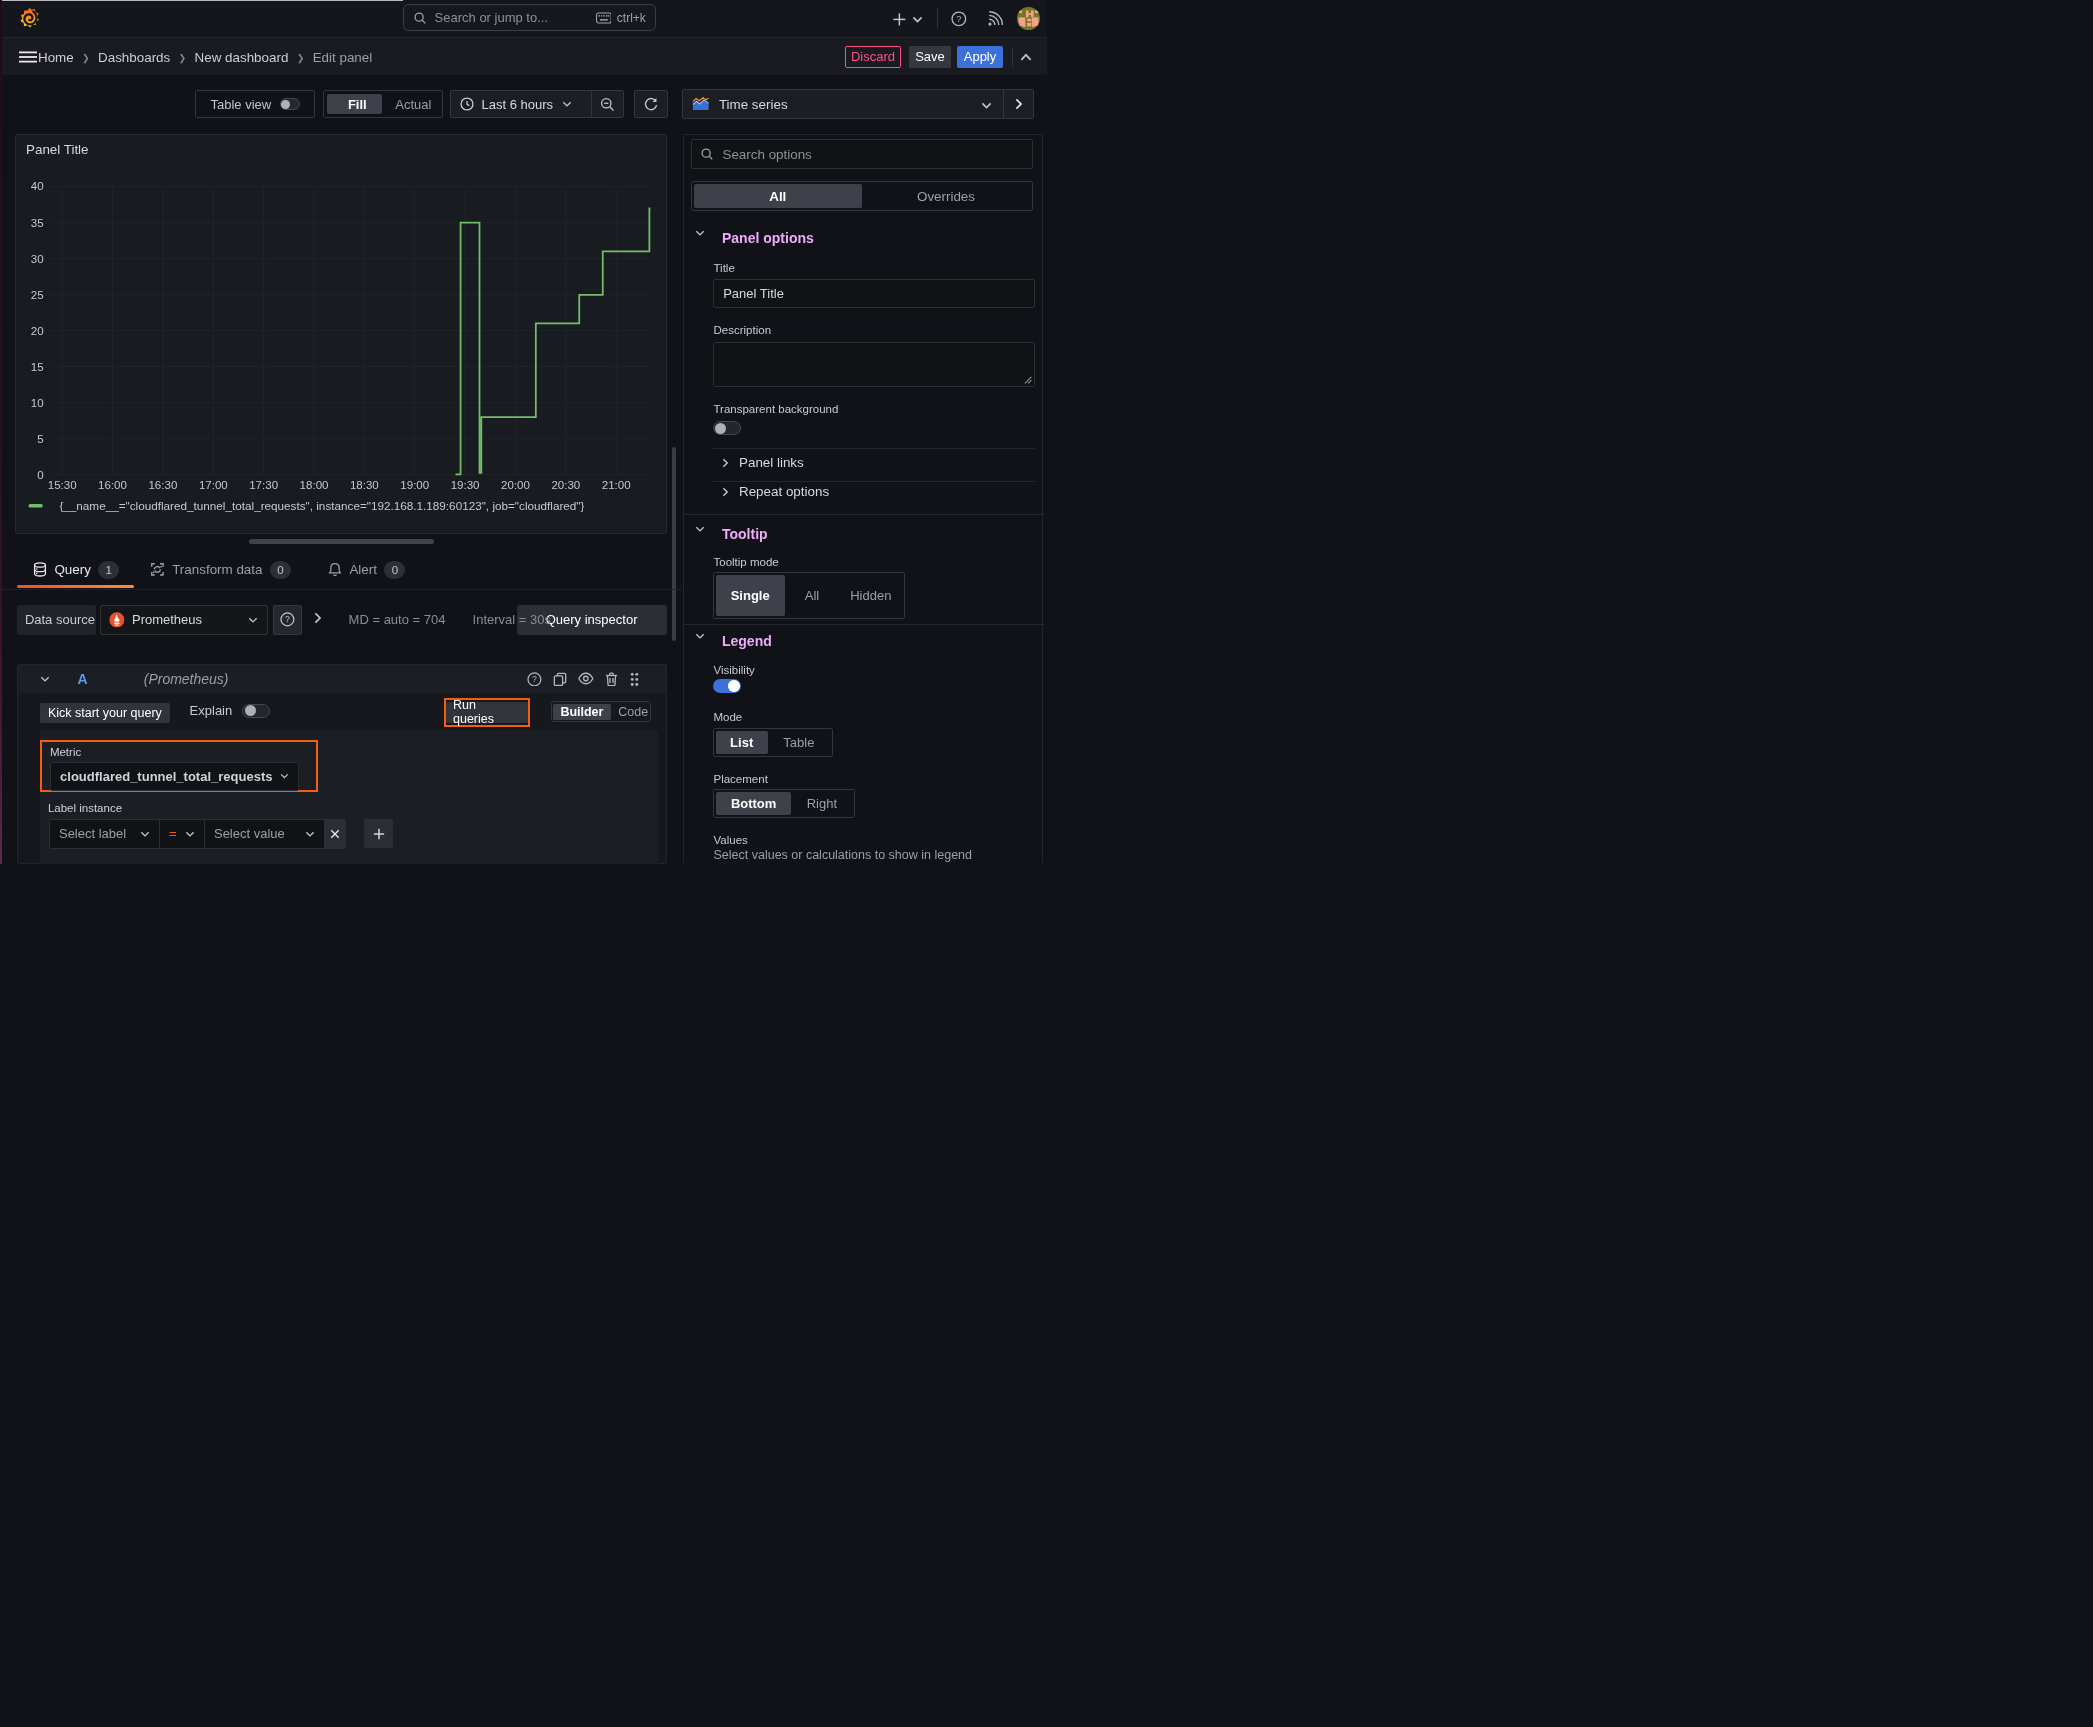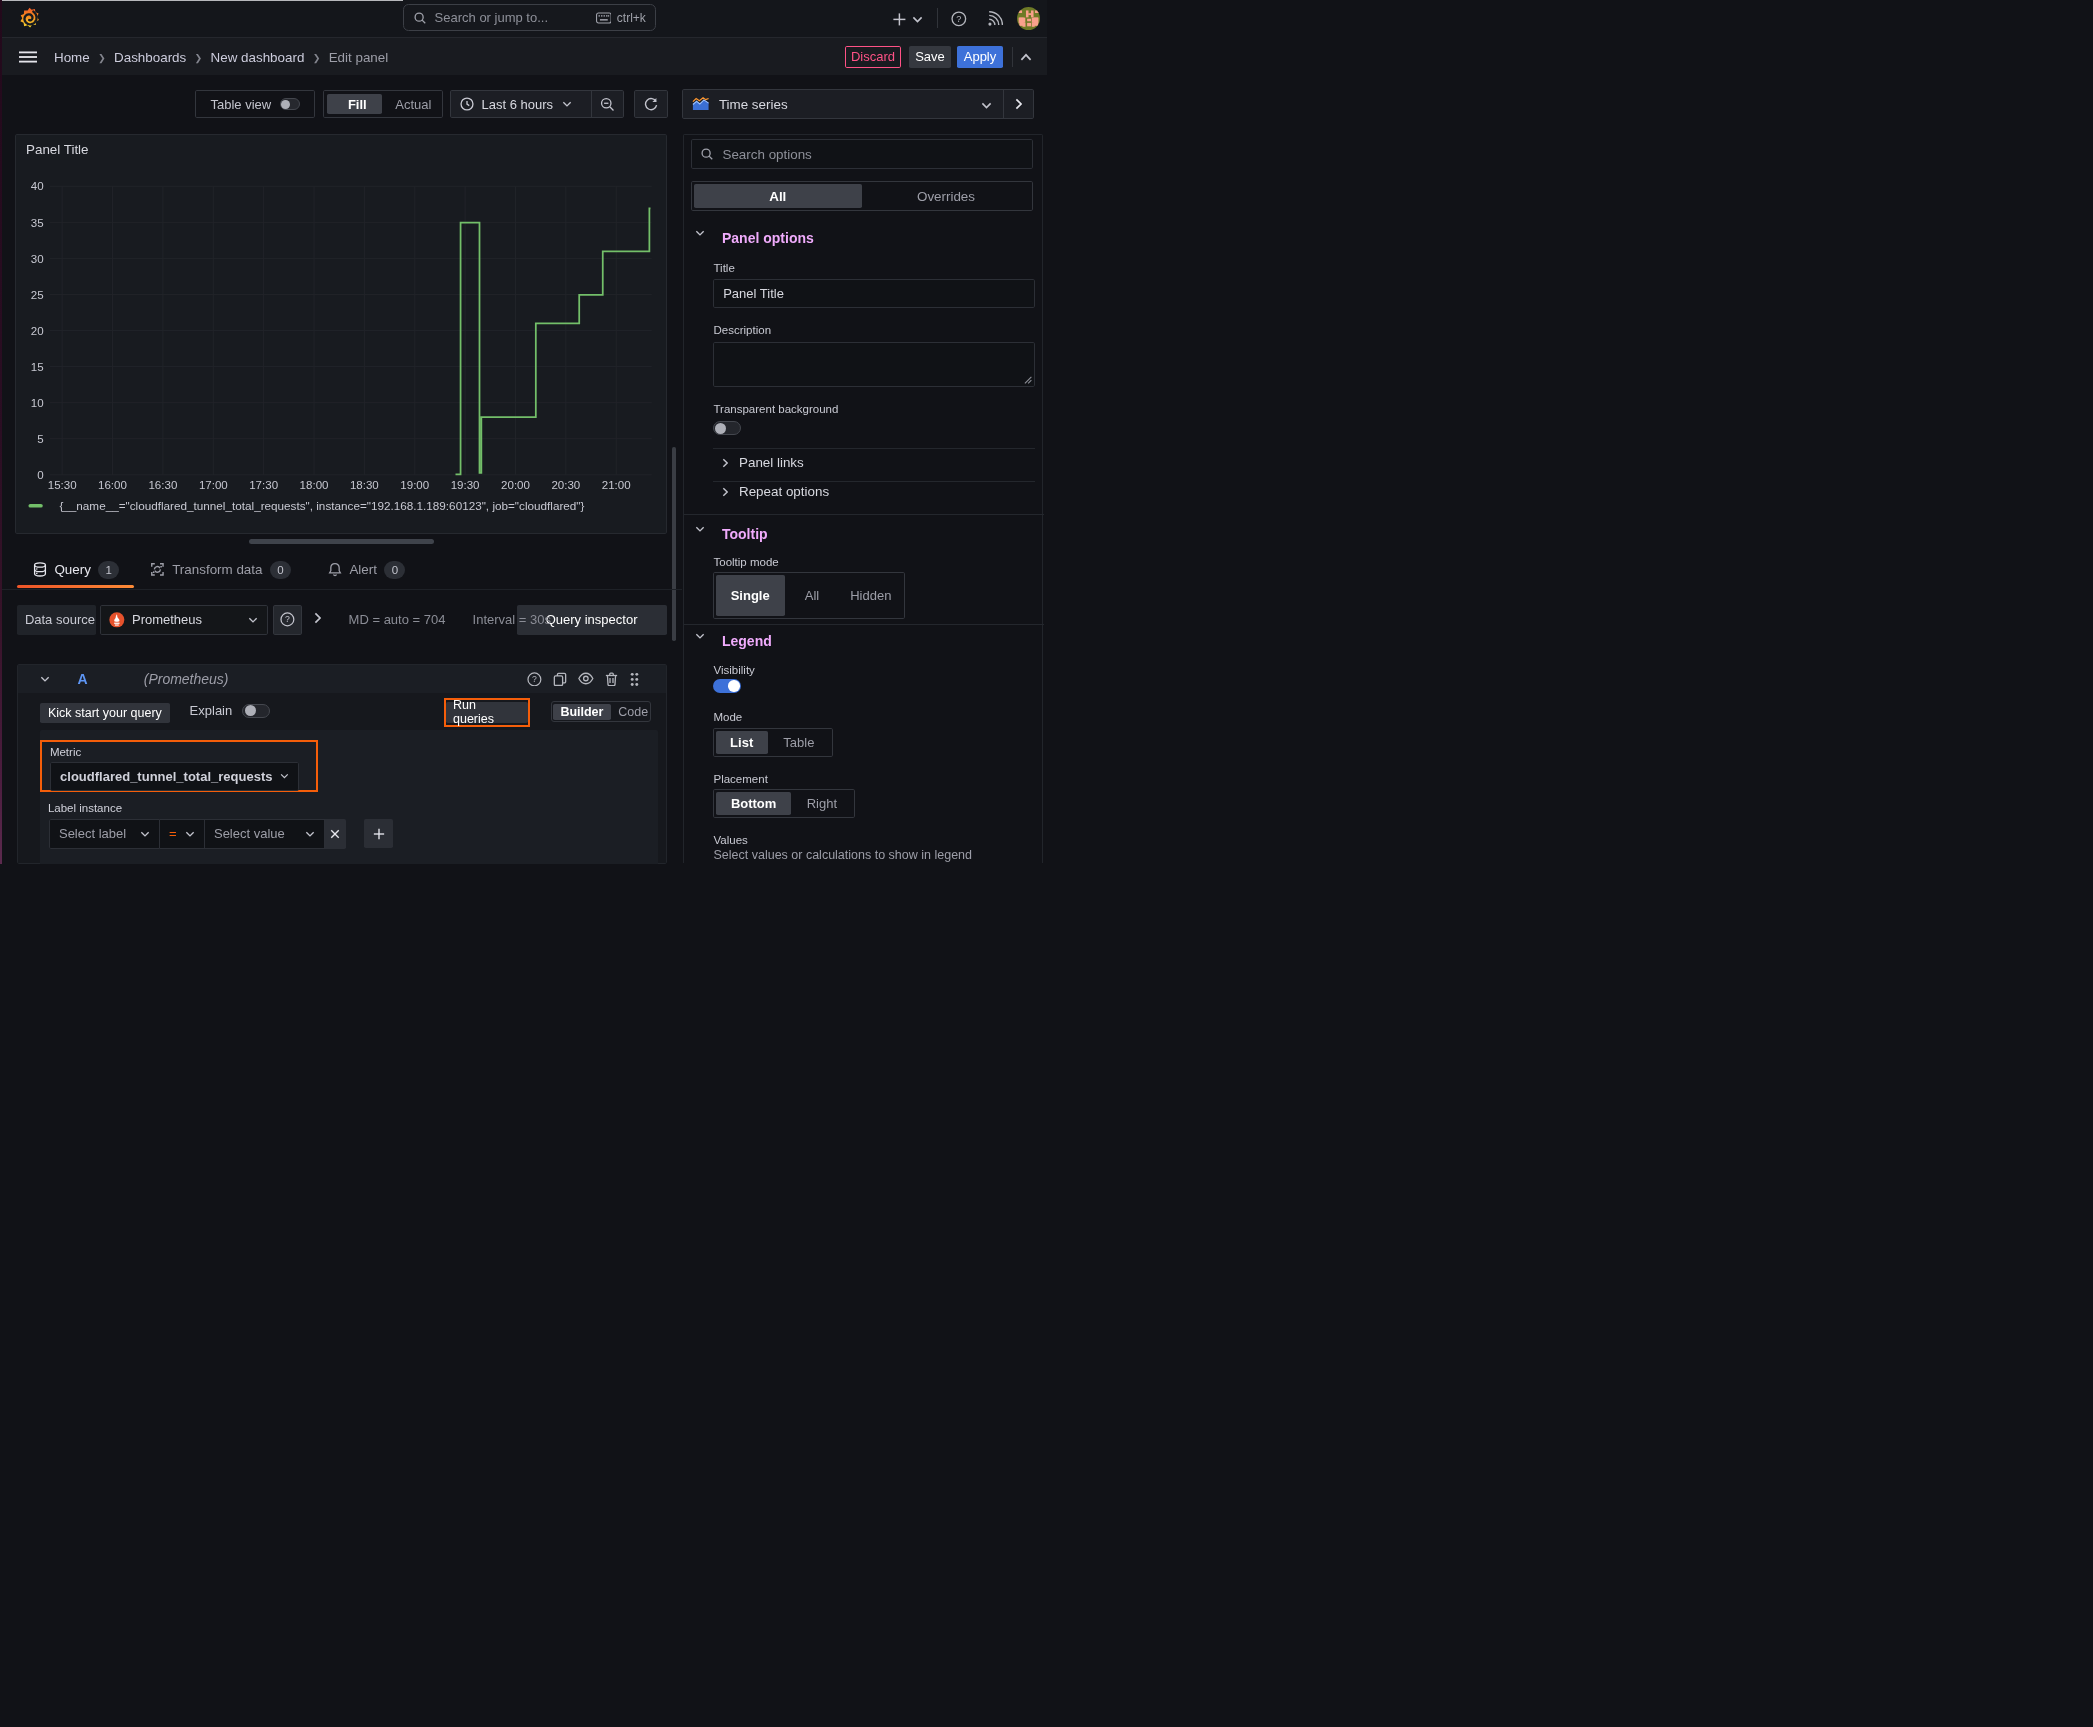--- a/index.html
+++ b/index.html
@@ -194,21 +194,21 @@
 </div>
 
 <div id="crumbbar">
   <svg class="abs" style="left:18.5px;top:13.4px" width="18.5" height="12" viewBox="0 0 20 13">
       <g stroke="#e4e4ea" stroke-width="2">
         <line x1="0" y1="1.5" x2="20" y2="1.5"></line>
         <line x1="0" y1="6.5" x2="20" y2="6.5"></line>
         <line x1="0" y1="11.5" x2="20" y2="11.5"></line>
       </g>
     </svg>
-  <div id="crumbs" style="left:54px">
+  <div id="crumbs" style="left:38px">
     <span>Home</span>
       <span class="sep">❯</span>
     <span>Dashboards</span>
       <span class="sep">❯</span>
     <span>New dashboard</span>
       <span class="sep">❯</span>
     <span class="dim">Edit panel</span>
   </div>
   <div class="btn" id="discardbtn">Discard</div>
   <div class="btn" id="savebtn">Save</div>

